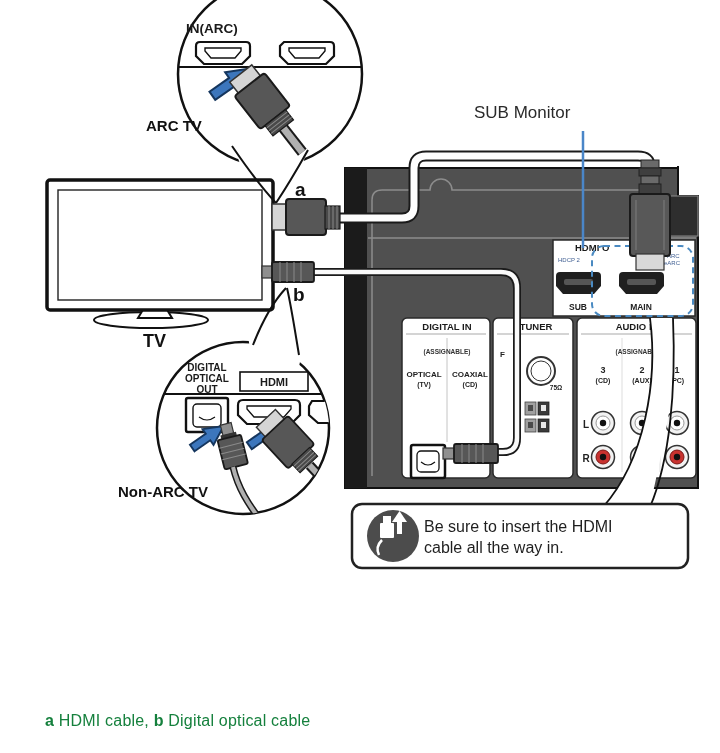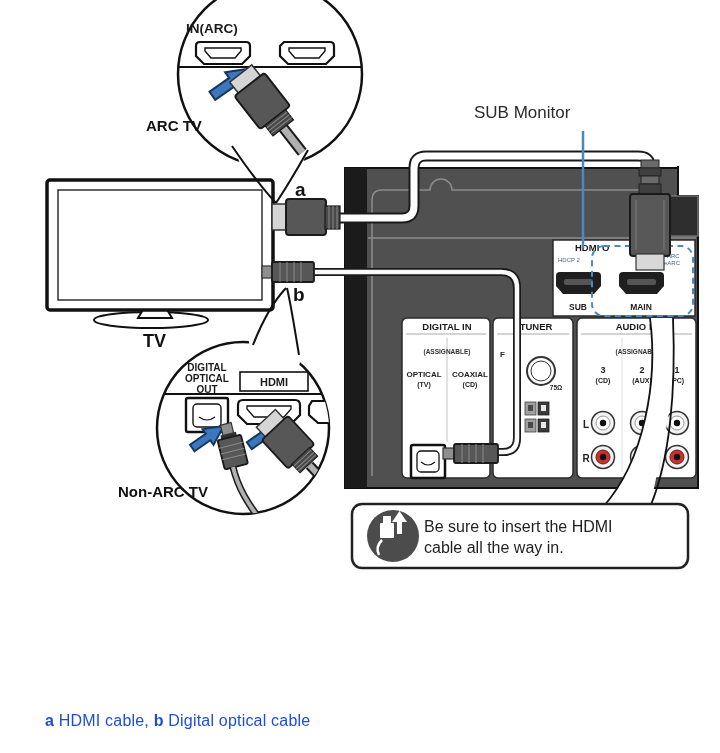--- a/index.html
+++ b/index.html
@@ -1,20 +1,20 @@
 <!DOCTYPE html>
 <html><head>
 <meta charset="utf-8">
 <style>
   html,body{margin:0;padding:0;background:#fff;}
   .stage{position:relative;width:720px;height:753px;background:#fff;
          font-family:"Liberation Sans","DejaVu Sans",sans-serif;overflow:hidden;}
   .stage svg{position:absolute;left:0;top:0;}
   svg text{font-family:"Liberation Sans","DejaVu Sans",sans-serif;}
-  .caption{position:absolute;left:45px;top:712px;font-size:16px;color:#1d4ed8;letter-spacing:0.2px;text-align:center;}
+  .caption{position:absolute;left:45px;top:712px;font-size:16px;color:#15803d;letter-spacing:0.2px;text-align:center;}
   .caption b{font-weight:bold;}
 </style>
 </head>
 <body>
 
 <div class="stage">
 <svg width="720" height="753" viewBox="0 0 720 753">
   <defs>
     <clipPath id="clipTop">
           <circle cx="270" cy="74" r="92"></circle>

